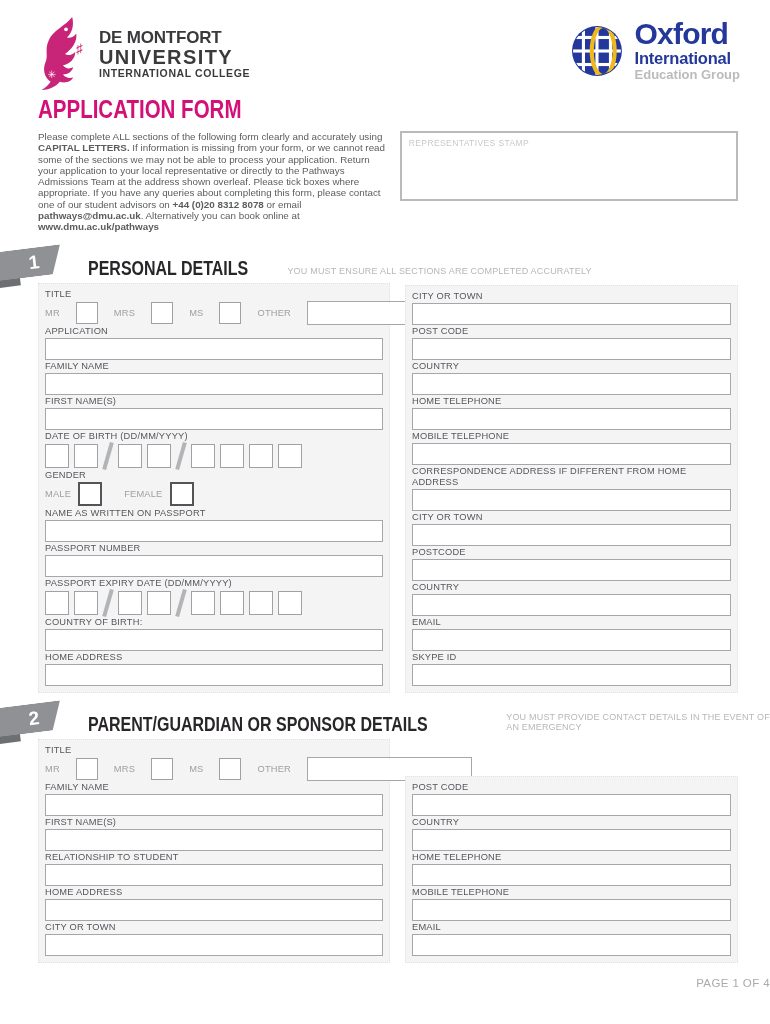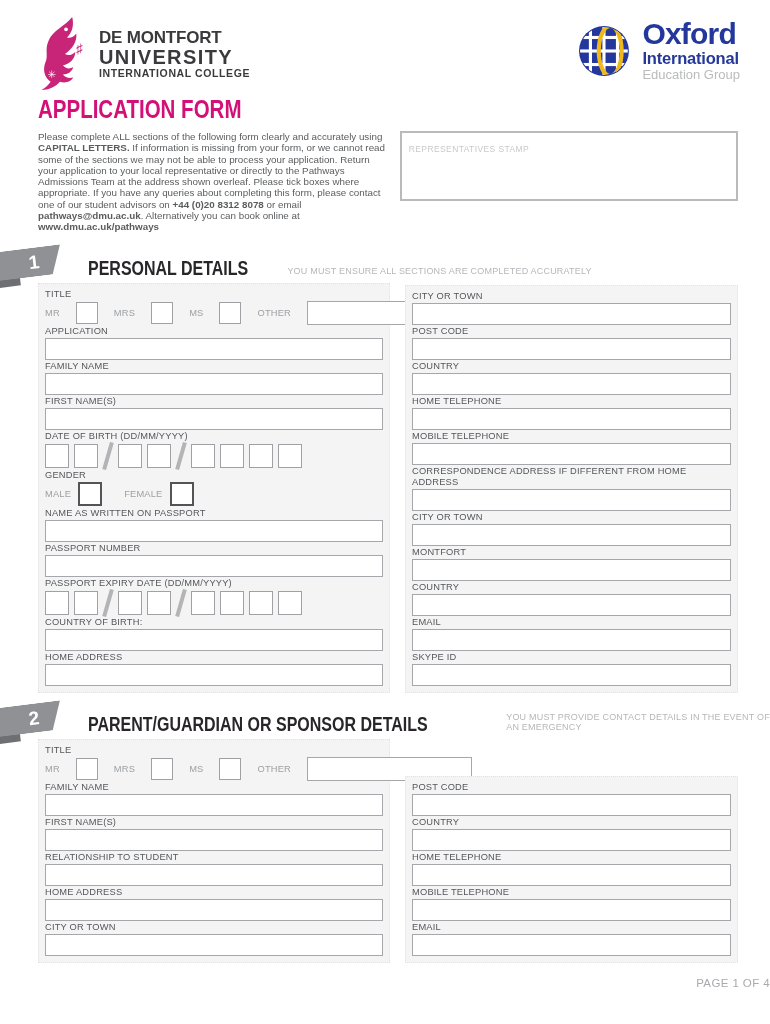--- a/index.html
+++ b/index.html
@@ -16,31 +16,31 @@
          margin:16px 30px 0 38px; height:80px; }
   .dmu { display:flex; align-items:center; gap:7px; }
   .dmu-text { padding-top:2px; }
   .dmu-l1 { font-size:17px; font-weight:bold; color:#3a3a3c; letter-spacing:-0.2px; line-height:1.05; }
   .dmu-l2 { font-size:20px; font-weight:bold; color:#3a3a3c; letter-spacing:1.4px; line-height:1.0; }
   .dmu-l3 { font-size:10.5px; font-weight:bold; color:#3a3a3c; letter-spacing:0.6px; line-height:1.3; }
   .oxf { display:flex; align-items:center; gap:9px; padding-top:4px; }
   .oxf-text { line-height:1; }
   .oxf-l1 { font-size:30px; font-weight:bold; color:#24389c; letter-spacing:-0.8px; line-height:0.95; }
   .oxf-l2 { font-size:16.5px; font-weight:bold; color:#24389c; letter-spacing:-0.2px; line-height:1.1; }
-  .oxf-l3 { font-size:13px; font-weight:normal; color:#b9bbbd; line-height:1.2; }
+  .oxf-l3 { font-size:13px; font-weight:bold; color:#b9bbbd; line-height:1.2; }
   
   .h1 { margin:16px 0 0 38px; font-size:25px; font-weight:bold; color:#2c292b; line-height:25px; }
   .h2 { margin:1px 0 0 38px; font-size:25px; font-weight:bold; color:#d31077; line-height:25px; }
   .cond { display:inline-block; transform:scaleX(0.82); transform-origin:0 50%; white-space:nowrap; }
   
   .intro-row { display:flex; margin:9px 32px 0 38px; gap:11px; }
   .intro { width:357px; margin:0; font-size:9.8px; line-height:11.3px; color:#5a5c5e; }
   .intro b { font-weight:bold; }
   .stamp { width:344px; height:70px; border:2px solid #b8babc; align-self:flex-start;
-           padding:11px 7px; font-size:8.5px; color:#c7c9cb; letter-spacing:0.4px; }
+           padding:5px 7px; font-size:8.5px; color:#c7c9cb; letter-spacing:0.4px; }
   
   .sec-hd { position:relative; height:32px; }
   .sec1-hd { margin-top:16px; }
   .sec2-hd { margin-top:12px; }
   .fold { position:absolute; left:-6px; top:22px; width:26px; height:16px;
           background:#6d6f72; transform:rotate(-7deg); }
   .badge { position:absolute; left:-16px; top:0; width:78px; height:29px; background:#8f9194;
            transform:rotate(-7deg); clip-path:polygon(0 0,100% 0,86% 100%,0 100%);
            display:flex; align-items:center; justify-content:center; padding-left:22px; }
   .badge span { color:#fff; font-weight:bold; font-size:19px; }
@@ -226,21 +226,21 @@
 
       <div class="flab">MOBILE TELEPHONE</div>
       <input type="text" class="tin" style="">
 
       <div class="flab">CORRESPONDENCE ADDRESS IF DIFFERENT FROM HOME ADDRESS</div>
       <input type="text" class="tin" style="">
 
       <div class="flab">CITY OR TOWN</div>
       <input type="text" class="tin" style="">
 
-      <div class="flab">MONTFORT</div>
+      <div class="flab">POSTCODE</div>
       <input type="text" class="tin" style="">
 
       <div class="flab">COUNTRY</div>
       <input type="text" class="tin" style="">
 
       <div class="flab">EMAIL</div>
       <input type="text" class="tin" style="">
 
       <div class="flab">SKYPE ID</div>
       <input type="text" class="tin" style="">

